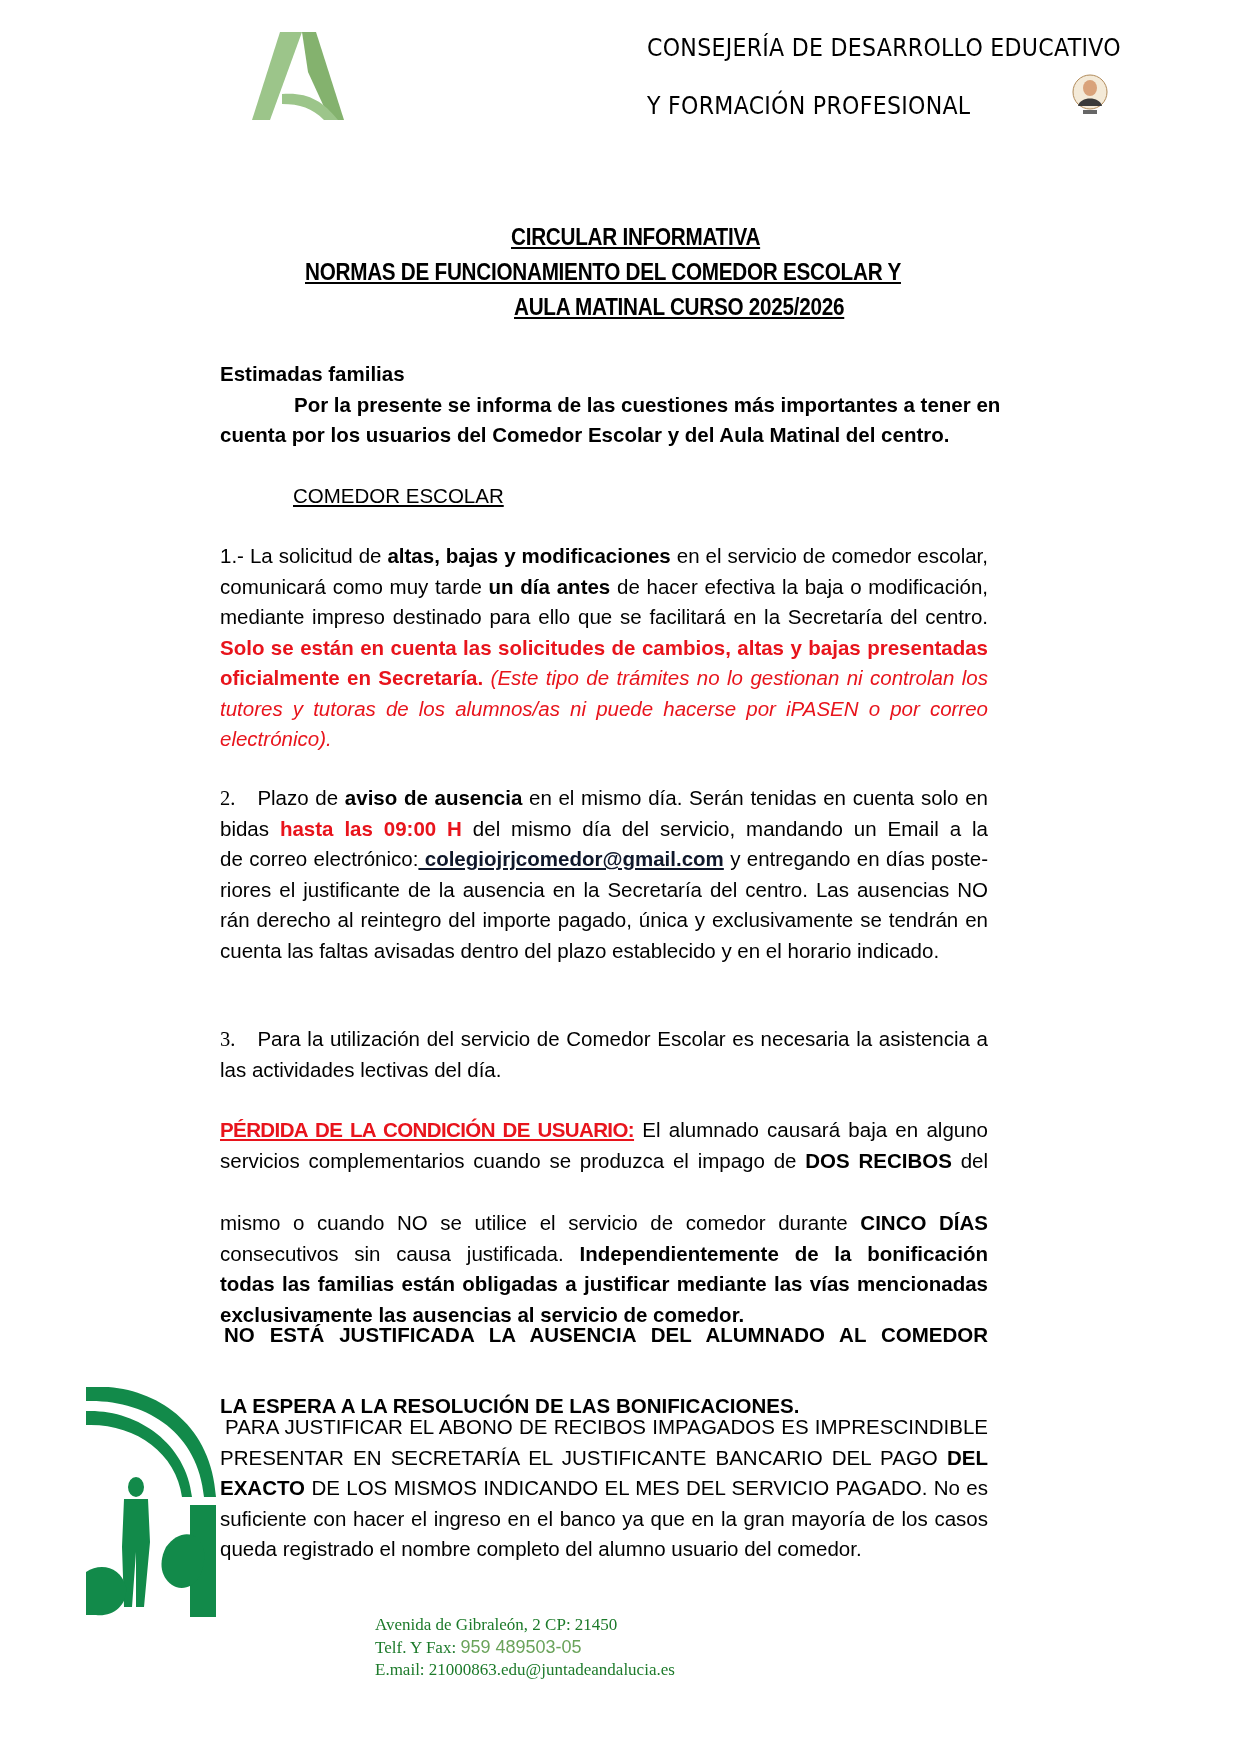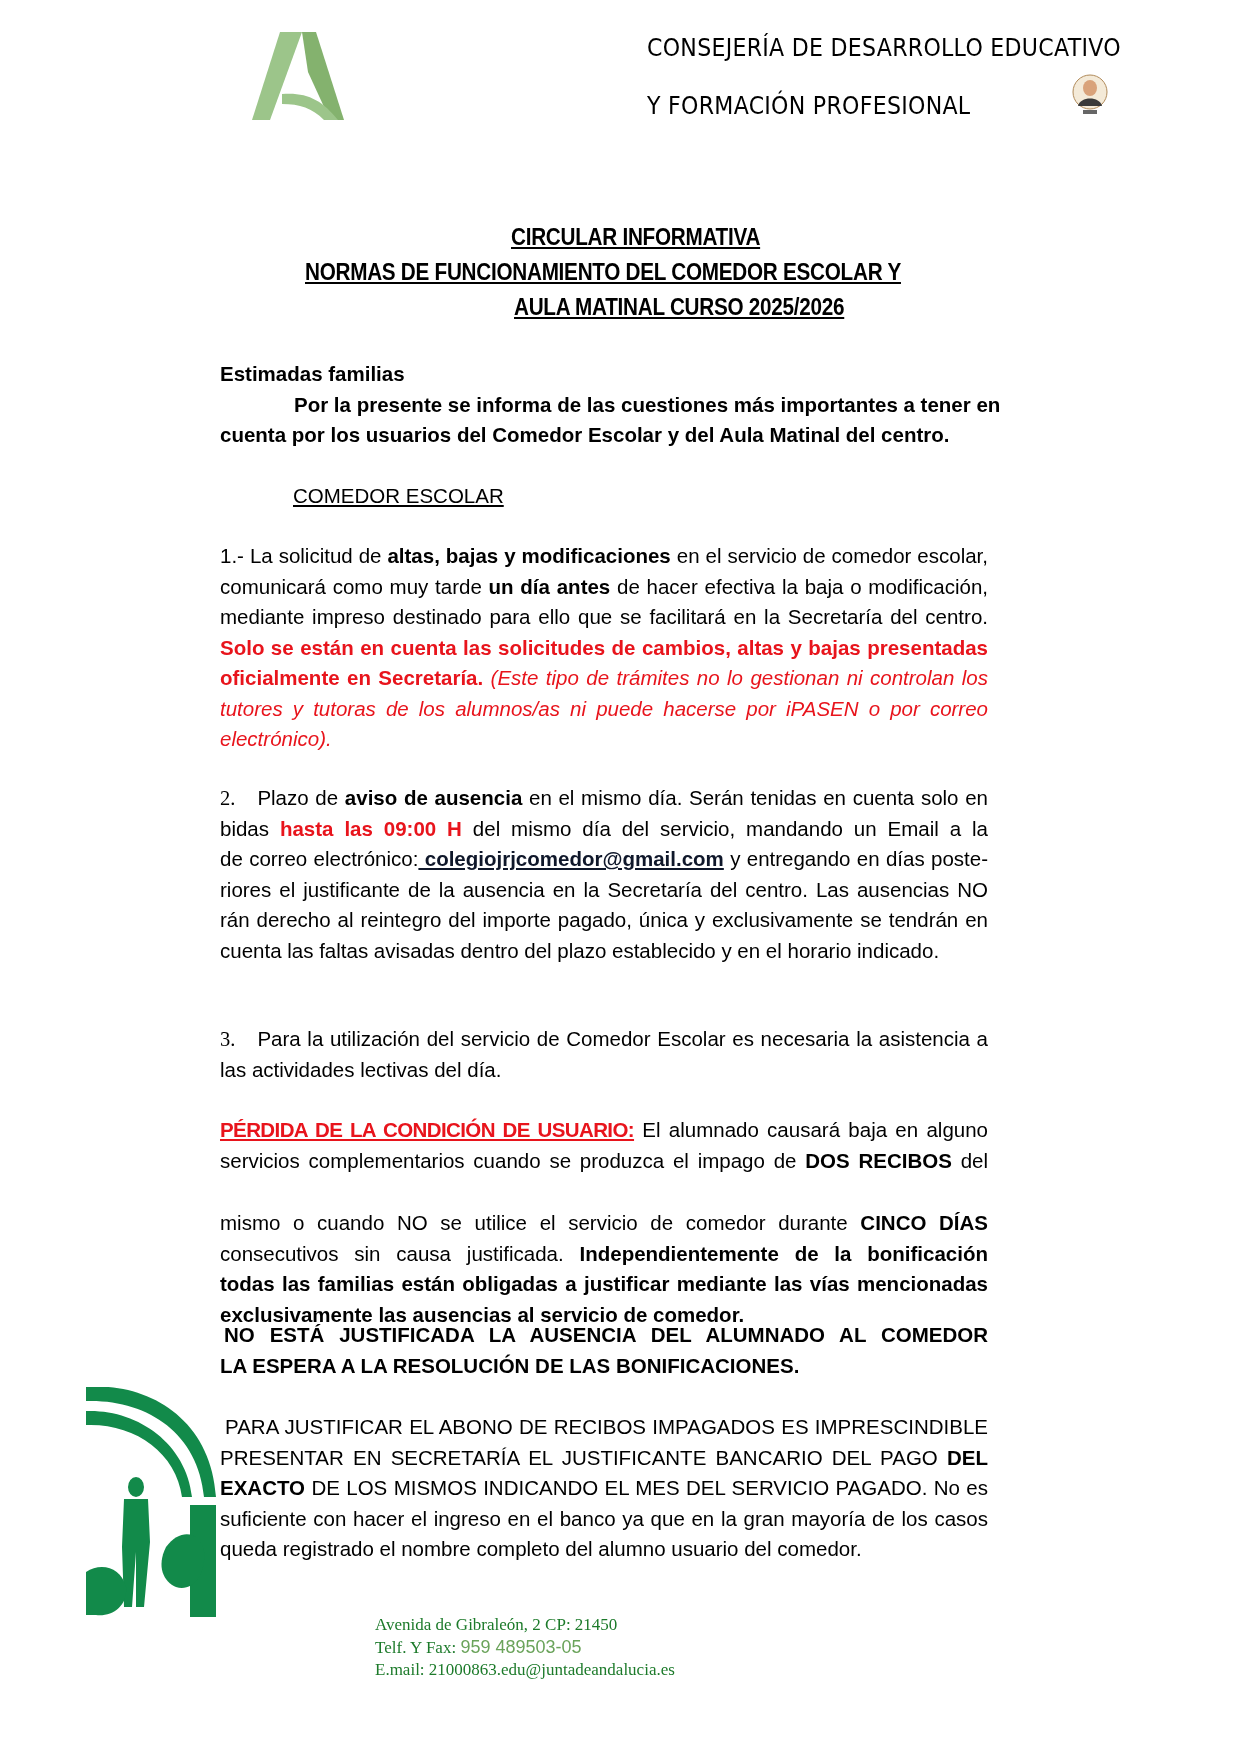--- a/index.html
+++ b/index.html
@@ -83,21 +83,21 @@
   <div class="j" style="height:30.5px;overflow:hidden;"><span class="b red u" style="letter-spacing:-0.6px;">PÉRDIDA DE LA CONDICIÓN DE USUARIO:</span><span> El alumnado causará baja en alguno de los</span></div>
   <div class="j" style="height:30.5px;overflow:hidden;"><span>servicios complementarios cuando se produzca el impago de </span><span class="b">DOS RECIBOS</span><span> del</span></div>
   <div class="j" style="height:30.5px;overflow:hidden;margin-top:32px;"><span>mismo o cuando NO se utilice el servicio de comedor durante </span><span class="b">CINCO DÍAS</span></div>
   <div class="j" style="height:30.5px;overflow:hidden;"><span>consecutivos sin causa justificada. </span><span class="b">Independientemente de la bonificación obtenida</span></div>
   <div class="j b" style="height:30.5px;overflow:hidden;"><span>todas las familias están obligadas a justificar mediante las vías mencionadas</span></div>
   <div class="b" style="height:30.5px;"><span>exclusivamente las ausencias al servicio de comedor.</span></div>
 </div>
 
 <div class="abs body-text b" style="left:220px;top:1320px;">
   <div class="j" style="height:30.5px;overflow:hidden;padding-left:4px;"><span>NO ESTÁ JUSTIFICADA LA AUSENCIA DEL ALUMNADO AL COMEDOR ESCOLAR POR</span></div>
-  <div style="height:30.5px;"><span>LA ESPERA A LA RESOLUCIÓN DE LAS BONIFICACIONES.</span></div>
+  <div style="height:30.5px;margin-top:40px;"><span>LA ESPERA A LA RESOLUCIÓN DE LAS BONIFICACIONES.</span></div>
 </div>
 
 <div class="abs body-text" style="left:220px;top:1412px;">
   <div class="j" style="height:30.5px;overflow:hidden;padding-left:5px;"><span>PARA JUSTIFICAR EL ABONO DE RECIBOS IMPAGADOS ES IMPRESCINDIBLE</span></div>
   <div class="j" style="height:30.5px;overflow:hidden;"><span>PRESENTAR EN SECRETARÍA  EL JUSTIFICANTE BANCARIO DEL PAGO </span><span class="b">DEL IMPORTE</span></div>
   <div class="j" style="height:30.5px;overflow:hidden;"><span class="b">EXACTO</span><span> DE LOS MISMOS INDICANDO EL MES DEL SERVICIO PAGADO. No es</span></div>
   <div class="j" style="height:30.5px;overflow:hidden;"><span>suficiente con hacer el ingreso en el banco ya que en la gran mayoría de los casos no</span></div>
   <div style="height:30.5px;"><span>queda registrado el nombre completo del alumno usuario del comedor.</span></div>
 </div>
 

